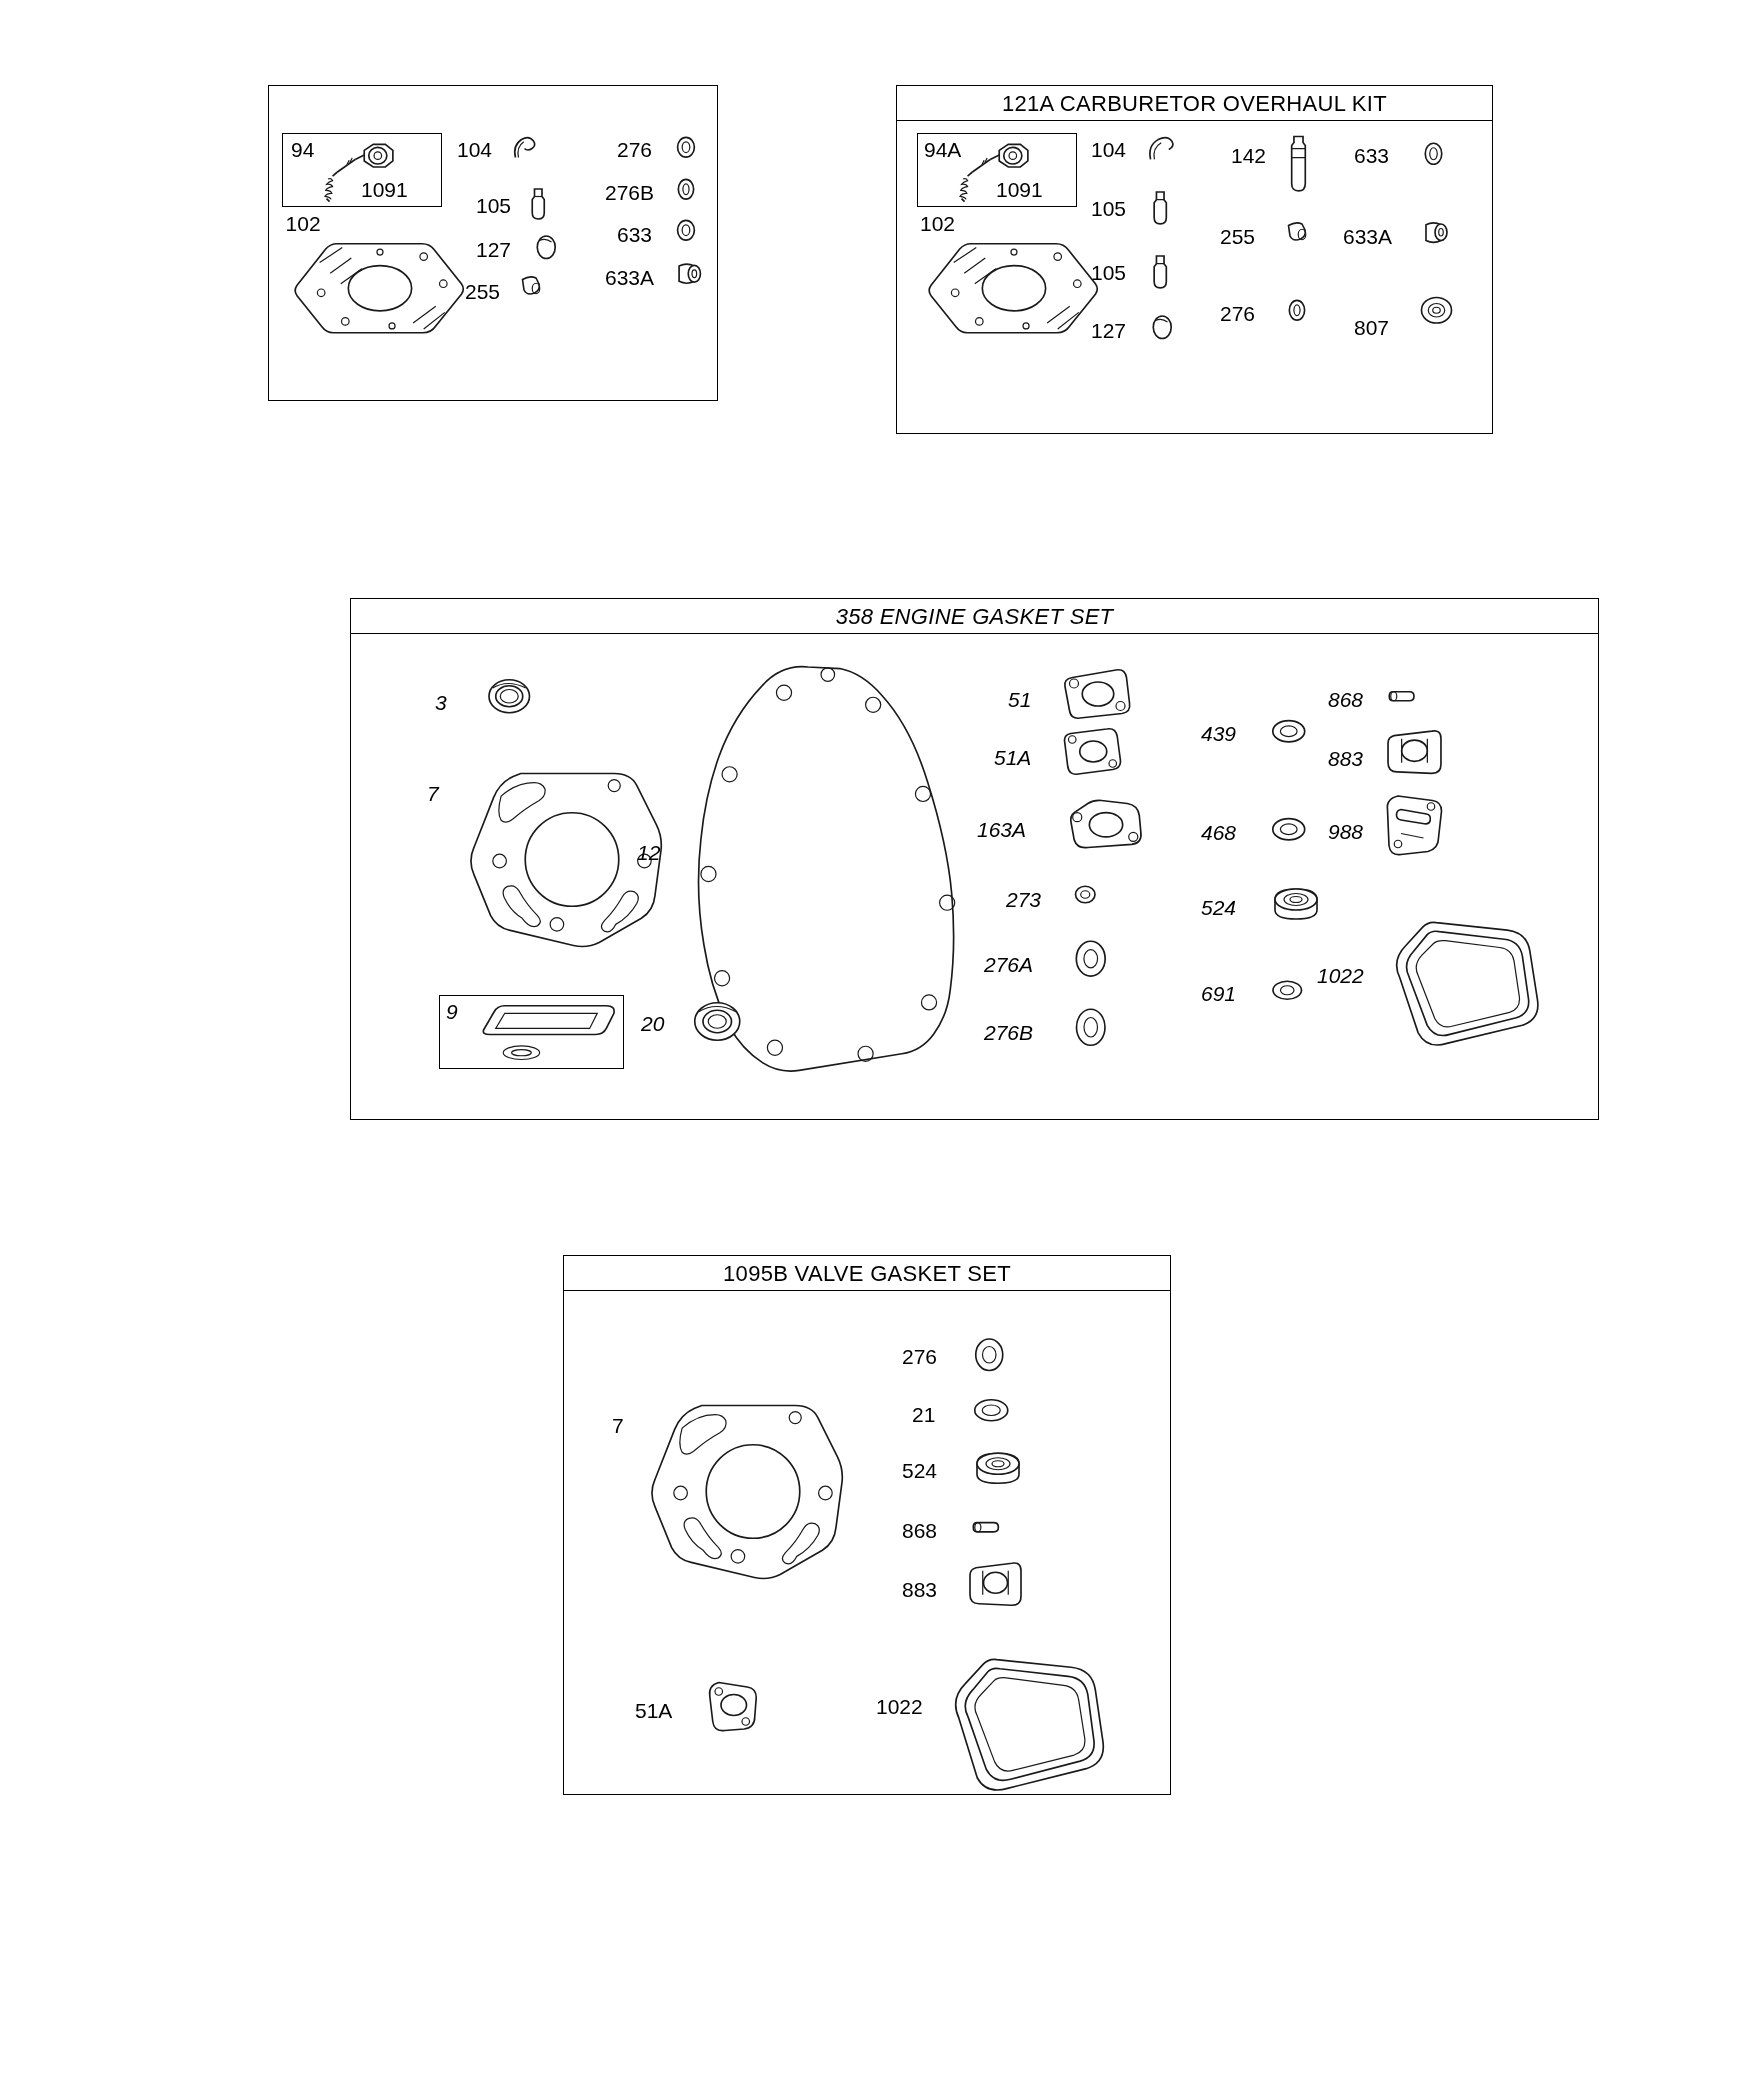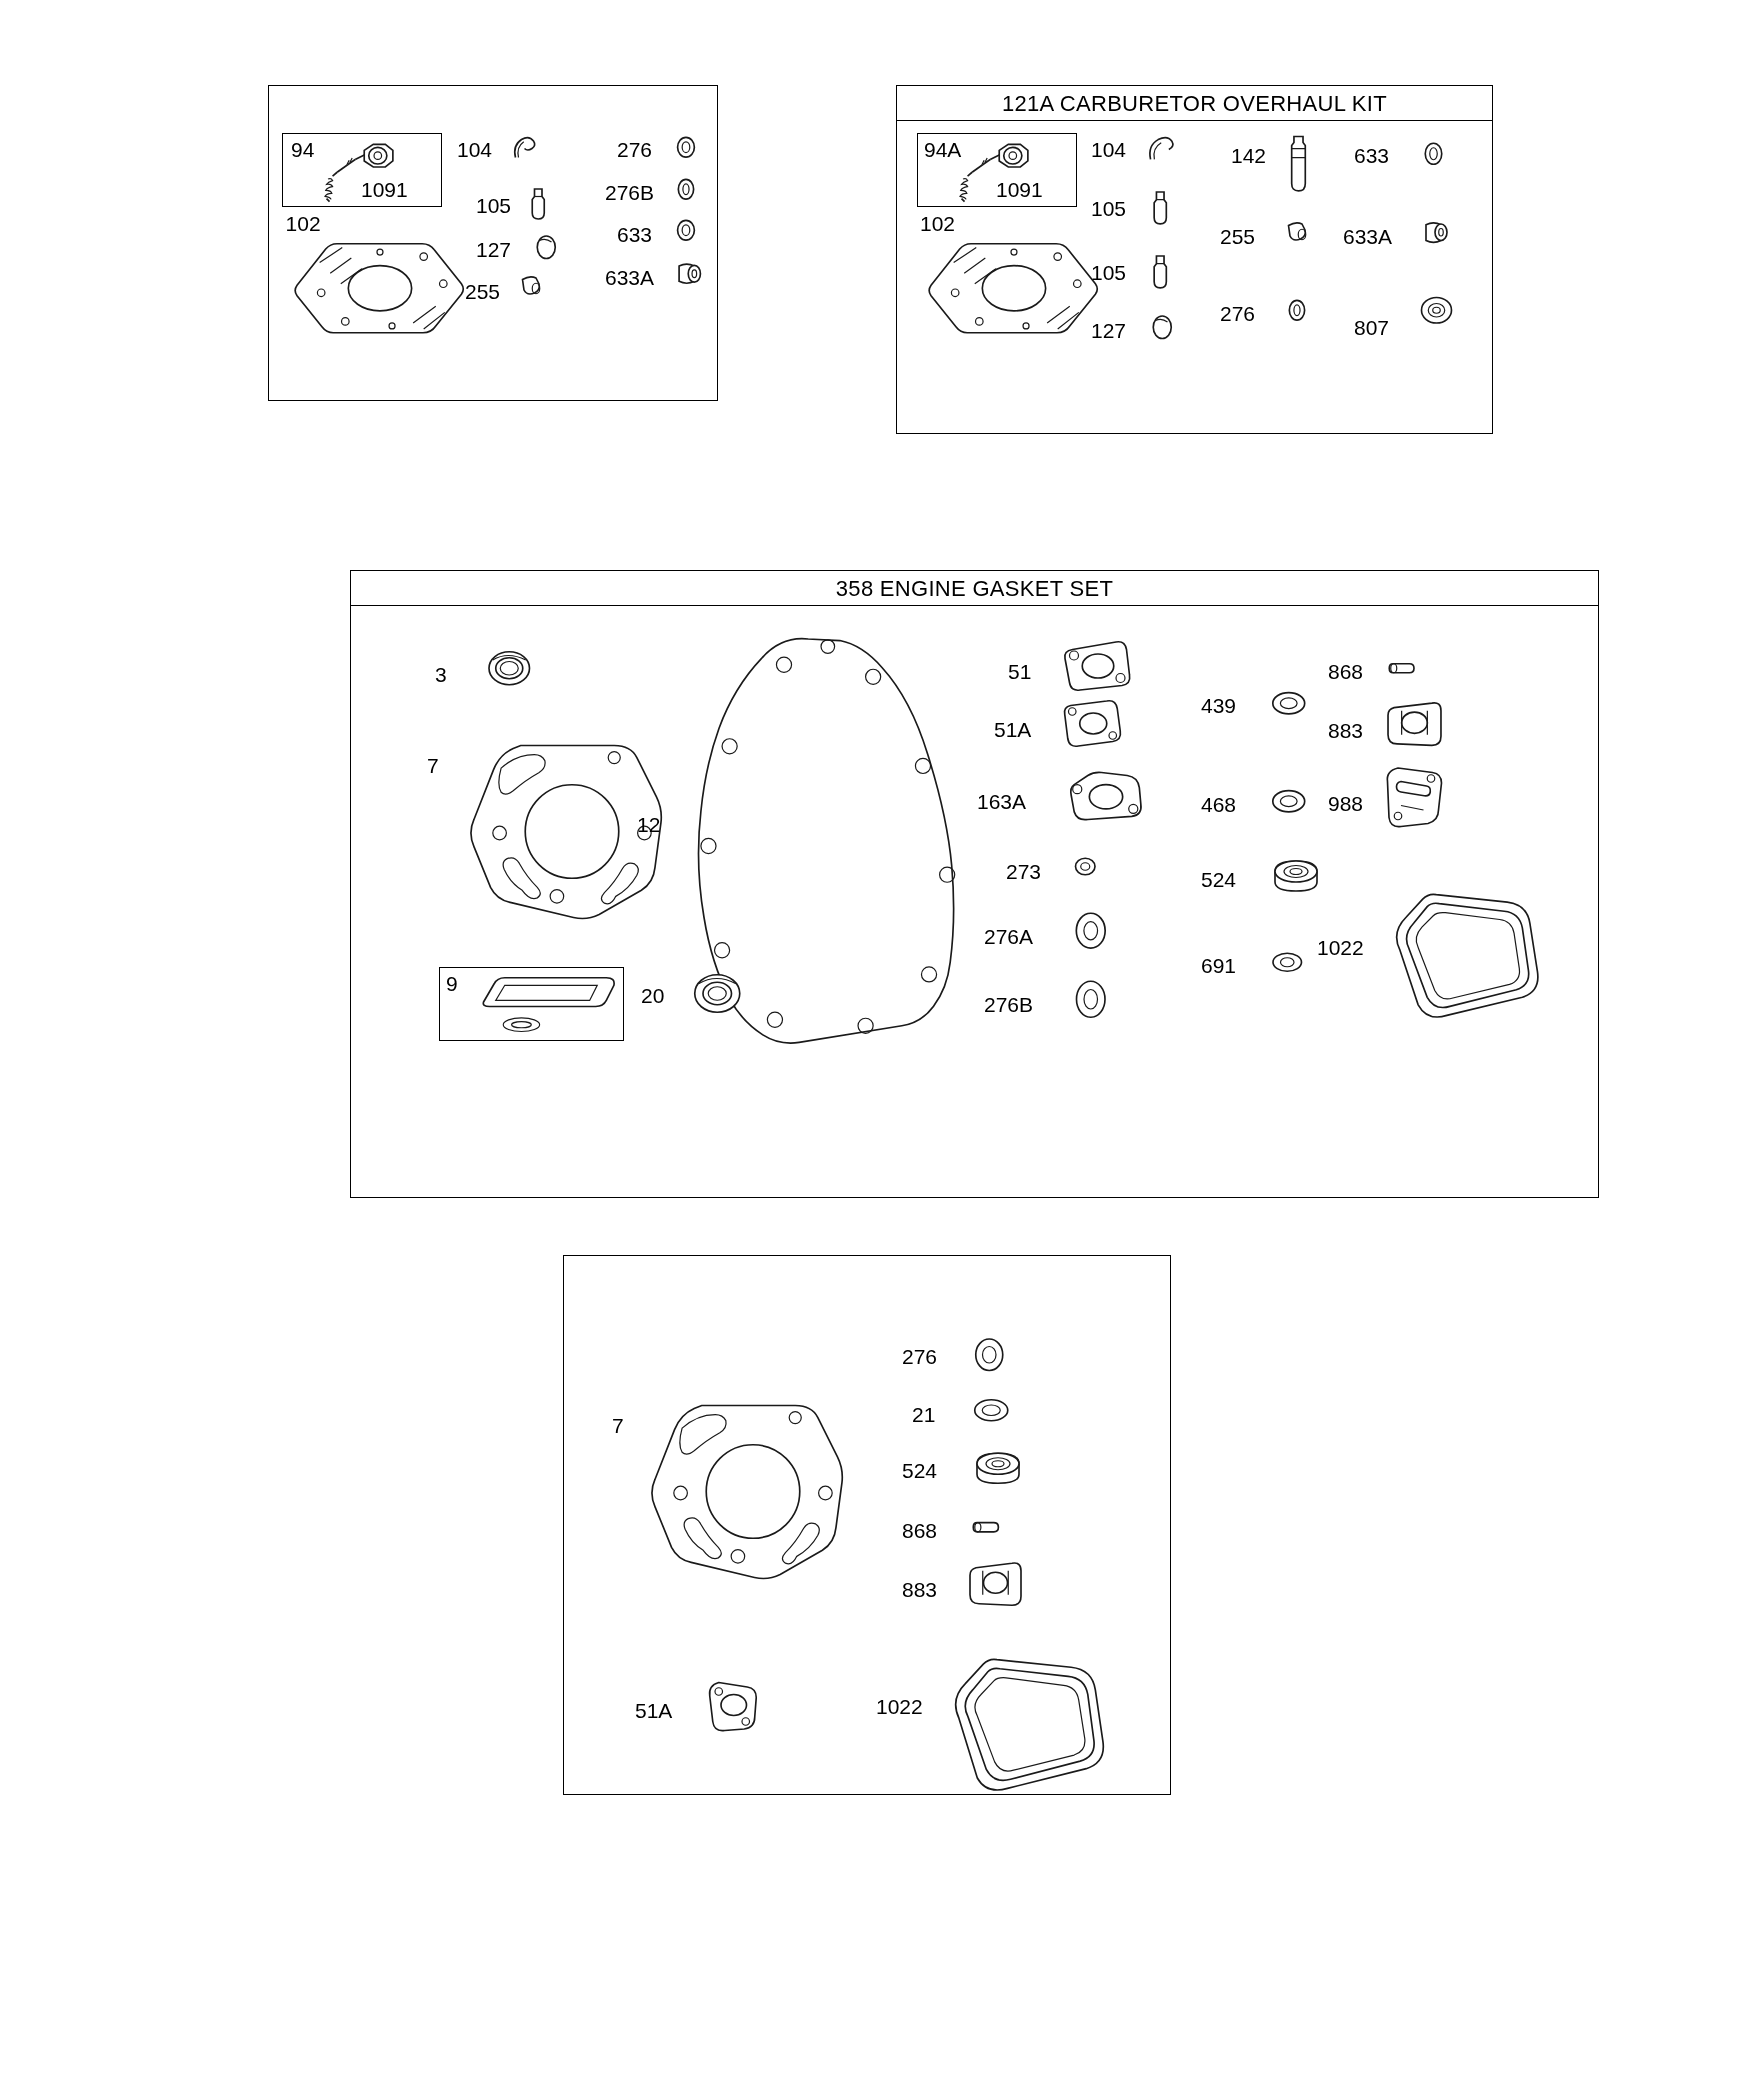--- a/index.html
+++ b/index.html
@@ -289,21 +289,21 @@
     <div class="part" style="left:251px; top:192px;">
       <svg width="30" height="30" viewBox="0 0 40 40">
         <ellipse class="fillw" cx="19" cy="19" rx="12" ry="15"></ellipse>
         <path class="ln-thin" d="M10 10 q8 -4 16 2"></path>
       </svg>
     </div>
 
   </div>
 </div>
 
-<div class="panel" style="left:350px; top:570px; width:1249px; height:628px;">
+<div class="panel" style="left:350px; top:598px; width:1249px; height:522px;font-style:italic;">
   <div class="panel-title">358 ENGINE GASKET SET</div>
   <div class="panel-body">
 
     <div class="lbl" style="left:84px; top:57px;">3</div>
     <div class="part" style="left:131px; top:39px;">
       <svg width="56" height="48" viewBox="0 0 74 64">
         <ellipse class="fillw" cx="36" cy="31" rx="27" ry="22"></ellipse>
         <ellipse class="ln" cx="36" cy="31" rx="18" ry="14"></ellipse>
         <ellipse class="ln-thin" cx="36" cy="31" rx="12" ry="9"></ellipse>
         <path class="ln-thin" d="M14 20 q20 -12 44 0"></path>
@@ -486,20 +486,21 @@
         <path class="ln" d="M56 10 L150 20 q26 3 30 28 L190 112 q4 26 -20 34 L70 170 q-26 8 -38 -14 L8 84 q-12 -24 8 -44 L38 16 q8 -8 18 -6 z"></path>
         <path class="ln" d="M60 22 L146 32 q20 2 24 22 L178 110 q3 20 -16 26 L74 158 q-20 6 -30 -12 L20 82 q-9 -18 6 -34 L44 26 q6 -6 16 -4 z"></path>
         <path class="ln-thin" d="M68 34 L140 43 q16 2 19 18 L166 108 q2 16 -13 21 L78 147 q-16 5 -24 -10 L32 80 q-7 -14 5 -27 L52 38 q5 -5 16 -4 z"></path>
       </svg>
     </div>
 
   </div>
 </div>
 
 <div class="panel" style="left:563px; top:1255px; width:608px; height:540px;">
+  <div class="panel-title">1095B VALVE GASKET SET</div>
   <div class="panel-body">
 
     <div class="lbl" style="left:48px; top:123px;">7</div>
     <div class="part" style="left:83px; top:110px;">
       <svg width="212" height="181" viewBox="0 0 280 240">
         <path class="fillw" d="M72 6 L196 6 q22 0 30 16 L252 74 q8 16 6 34 L250 168 q-2 20 -18 30 L176 230 q-16 8 -34 4 L58 214 q-18 -4 -26 -20 L10 140 q-8 -18 0 -36 L36 38 q8 -20 26 -28 z"></path>
         <circle class="ln" cx="140" cy="120" r="62"></circle>
         <path class="ln-thin" d="M46 36 q20 -18 44 -18 q10 0 14 8 q2 10 -8 16 q-18 10 -34 24 q-10 8 -16 2 q-6 -10 0 -32 z"></path>
         <path class="ln-thin" d="M74 198 q-16 -10 -24 -28 q-4 -10 4 -14 q10 -4 16 6 q10 18 24 32 q8 9 0 14 q-10 4 -20 -10 z"></path>
         <path class="ln-thin" d="M198 206 q18 -10 28 -28 q5 -10 -3 -15 q-10 -4 -16 6 q-10 18 -24 32 q-8 9 0 14 q9 4 15 -9 z"></path>

